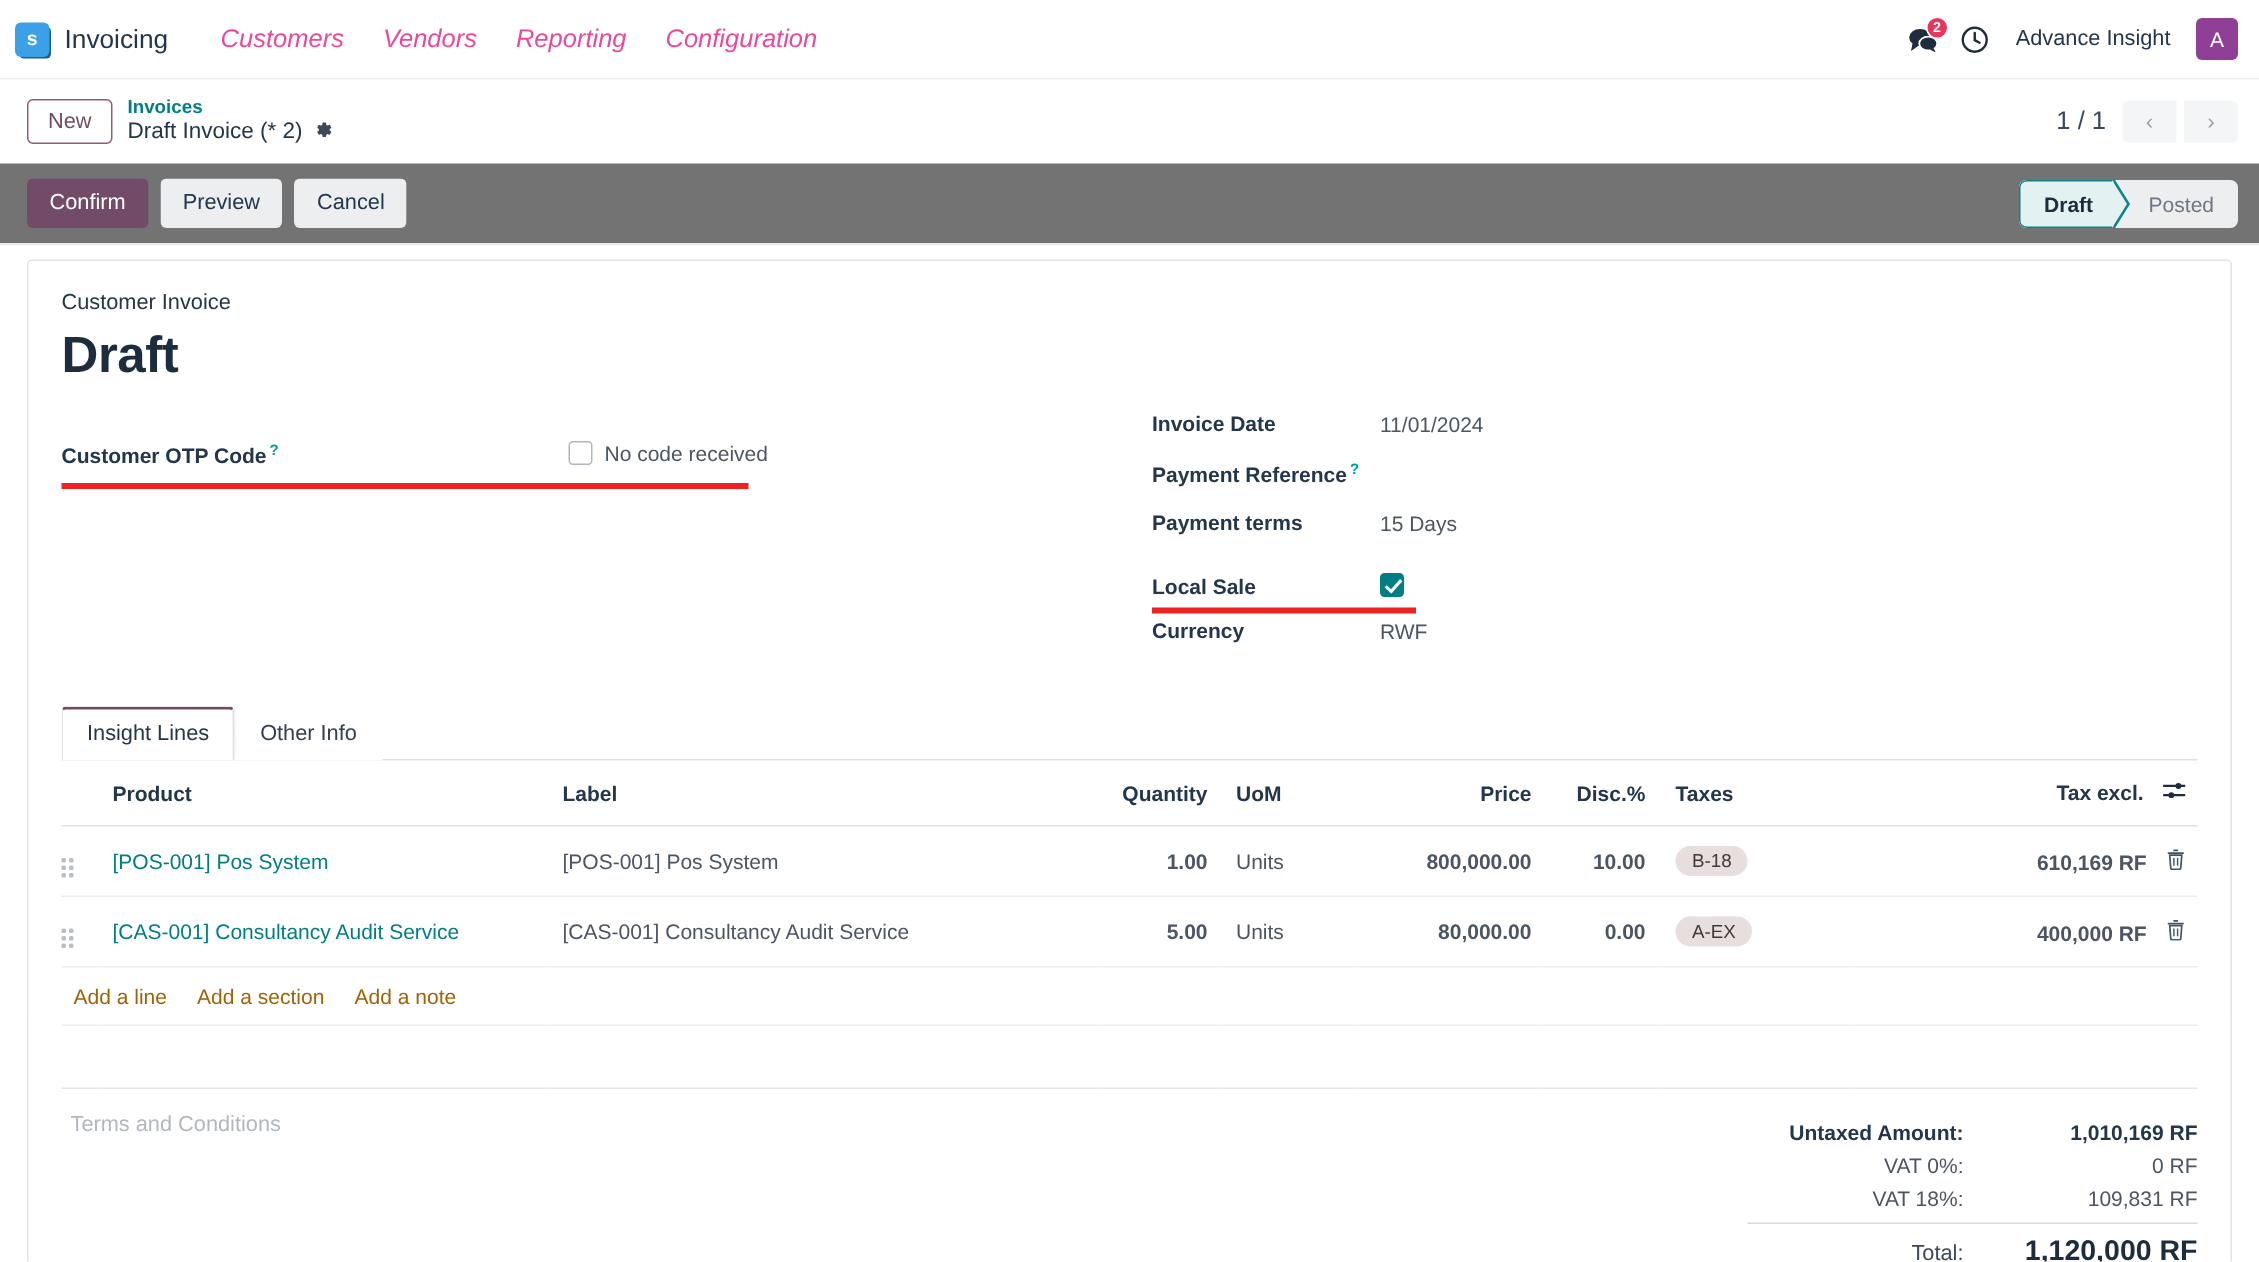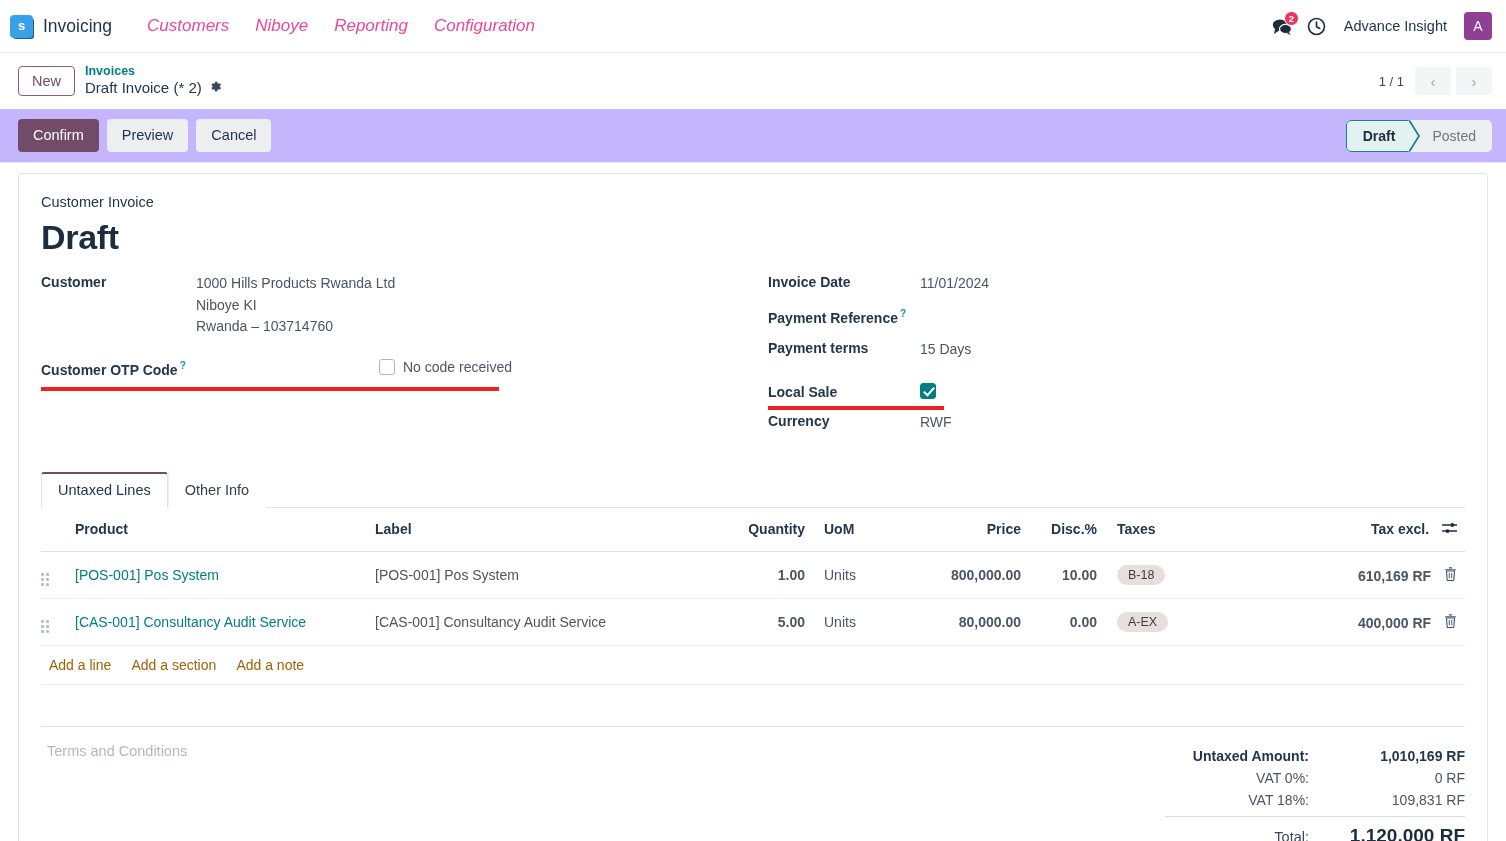--- a/index.html
+++ b/index.html
@@ -76,34 +76,34 @@
   .bc { display: flex; flex-direction: column; justify-content: center; line-height: 1.25; }
   .bc-parent {
     font-size: 12.5px; color: #017e84; font-weight: bold;
     cursor: pointer;
   }
   .bc-current {
     font-size: 15px; color: #23364b; display: flex; align-items: center; gap: 7px;
   }
   .gear { color: #3c4858; font-size: 13px; cursor: pointer; }
   .pager { margin-left: auto; display: flex; align-items: center; gap: 5px; }
-  .pager-count { font-size: 13px; color: #3c4858; margin-right: 6px; }
+  .pager-count { font-size: 17px; color: #3c4858; margin-right: 6px; }
   .pager-btn {
     width: 36px; height: 28px; background: #f4f5f6;
     border: none; border-radius: 4px; cursor: pointer;
     display: flex; align-items: center; justify-content: center;
     color: #9aa3ae; font-size: 15px;
   }
   .pager-btn:first-of-type { border-radius: 4px 0 0 4px; }
   .pager-btn:last-of-type { border-radius: 0 4px 4px 0; }
 
   
   .cp-buttons {
     height: 54px; display: flex; align-items: center;
-    padding: 0 14px 0 18px; background: #c4b5fd;
+    padding: 0 14px 0 18px; background: #737373;
     border-bottom: 1px solid #e7e9ed;
   }
   .btn {
     font-size: 14.5px; border-radius: 4px; padding: 6px 14px;
     cursor: pointer; border: 1px solid transparent; line-height: 1.35;
   }
   .btn-primary { background: #714b67; color: #fff; margin-right: 8px; }
   .btn-sec { background: #eceef0; color: #23364b; margin-right: 8px; }
   .statusbar {
     margin-left: auto; display: flex; align-items: stretch;
@@ -264,21 +264,21 @@
 
 <div class="app">
 
   <div class="navbar">
     <div class="brand-logo">
       <span>s</span>
     </div>
     <div class="brand-name">Invoicing</div>
     <div class="nav-menu">
       <div class="nav-item">Customers</div>
-      <div class="nav-item">Niboye</div>
+      <div class="nav-item">Vendors</div>
       <div class="nav-item">Reporting</div>
       <div class="nav-item">Configuration</div>
     </div>
     <div class="nav-right">
       <div class="nav-ico">
         <svg width="21" height="17" viewBox="0 0 21 17">
           <ellipse cx="8" cy="7" rx="7.2" ry="5.6" fill="#1d2d3e"></ellipse>
           <path d="M3 11 L2 16 L7.5 12.2 Z" fill="#1d2d3e"></path>
           <ellipse cx="13.5" cy="11" rx="6" ry="4.6" fill="#1d2d3e" stroke="#fff" stroke-width="1.2"></ellipse>
           <path d="M17 14 L18.5 17 L14.5 15 Z" fill="#1d2d3e"></path>
@@ -329,28 +329,20 @@
 
   <div class="sheet-wrap">
     <div class="sheet">
 
       <div class="doc-sub">Customer Invoice</div>
       <div class="doc-title">Draft</div>
 
       <div class="cols">
 
         <div class="col-l">
-          <div class="fld">
-            <div class="lbl">Customer</div>
-            <div class="val val-lines">
-              <div>1000 Hills Products Rwanda Ltd</div>
-              <div>Niboye KI</div>
-              <div>Rwanda – 103714760</div>
-            </div>
-          </div>
 
           <div class="fld" style="margin-top:21px;">
             <div class="lbl" style="width:155px;">
               <span>Customer OTP Code</span><span class="q">?</span>
             </div>
             <div style="width:183px;">
               <span class="val"></span>
             </div>
             <div class="cb-row">
               <span class="cb"></span>
@@ -385,21 +377,21 @@
           </div>
 
           <div class="fld">
             <div class="lbl lbl-r">Currency</div>
             <div class="val">RWF</div>
           </div>
         </div>
       </div>
 
       <div class="tabs">
-        <div class="tab active">Untaxed Lines</div>
+        <div class="tab active">Insight Lines</div>
         <div class="tab idle">Other Info</div>
       </div>
 
       <table class="lines">
         <thead>
           <tr>
             <th class="col-handle"></th>
             <th class="th-l" style="width:300px;">Product</th>
             <th class="th-l" style="width:368px;">Label</th>
             <th class="th-r" style="width:78px;">Quantity</th>

